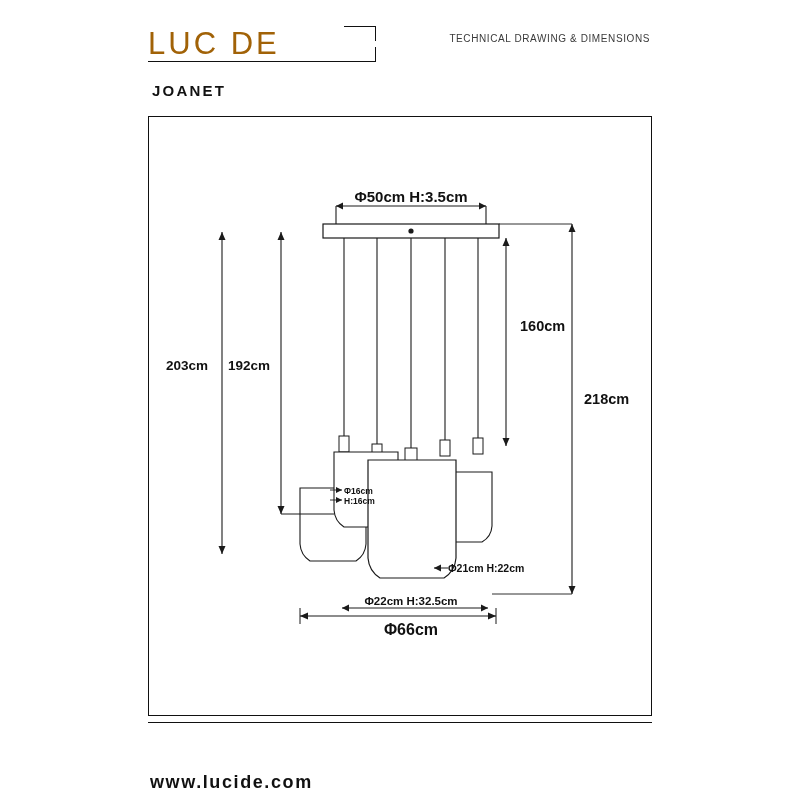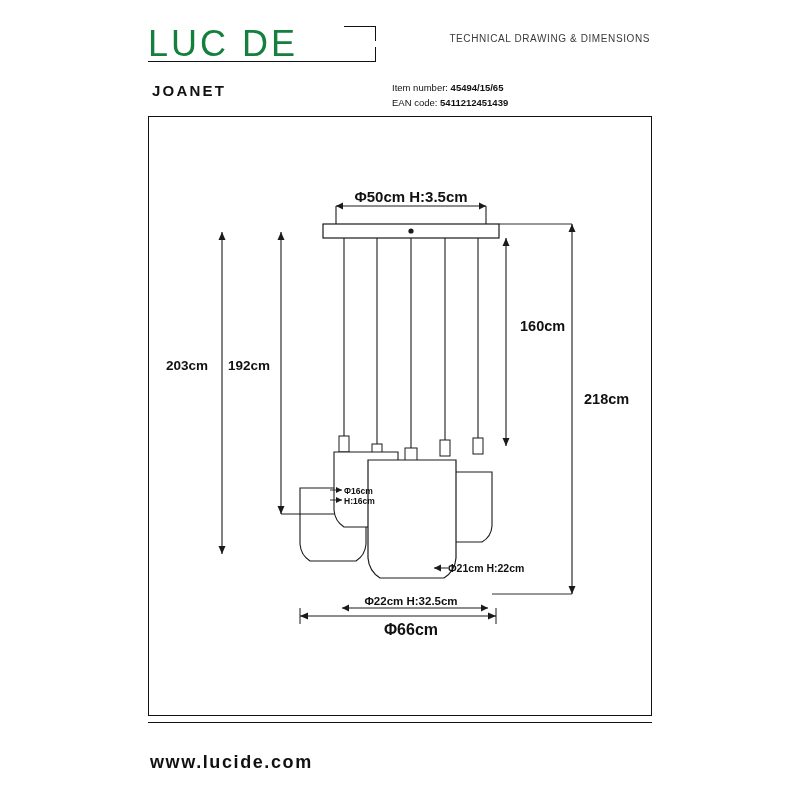--- a/index.html
+++ b/index.html
@@ -24,24 +24,24 @@
   
   .logo-wrap {
     position: absolute;
     left: 148px;
     top: 26px;
     width: 228px;
     height: 36px;
   }
   .logo-text {
     font-family: "Liberation Sans", sans-serif;
-    font-size: 36px;
+    font-size: 31px;
     letter-spacing: 3px;
     font-weight: 400;
-    color: #15803d;
+    color: #a16207;
     line-height: 36px;
     white-space: nowrap;
   }
   .logo-box-tr {
     position: absolute;
     right: 0; top: 0;
     width: 14px; height: 14px;
     border-top: 1.4px solid #111;
     border-right: 1.4px solid #111;
   }
@@ -119,21 +119,21 @@
     left: 152px;
     top: 733px;
     font-size: 12.5px;
     font-weight: 700;
     color: #111;
     letter-spacing: 0.2px;
   }
   .footer-url {
     position: absolute;
     left: 150px;
-    top: 752px;
+    top: 772px;
     font-size: 18px;
     font-weight: 700;
     letter-spacing: 1.6px;
     color: #111;
   }
 
   
   svg.draw {
     position: absolute;
     left: 148px;
@@ -154,30 +154,20 @@
     <div class="logo-topline"></div>
     <div class="logo-box-tr"></div>
     <div class="logo-box-br"></div>
     <div class="logo-underline"></div>
   </div>
 
   <div class="tech-label">TECHNICAL DRAWING &amp; DIMENSIONS</div>
 
   <div class="product-name">JOANET</div>
 
-  <div class="meta">
-    <div>
-      <span>Item number:</span>
-      <span class="val">45494/15/65</span>
-    </div>
-    <div>
-      <span>EAN code:</span>
-      <span class="val">5411212451439</span>
-    </div>
-  </div>
 
   <div class="frame"></div>
 
   <svg class="draw" width="504" height="600" viewBox="0 0 504 600">
     <g stroke="#1a1a1a" fill="none" stroke-width="1">
 
       <line x1="188" y1="90" x2="188" y2="112" stroke-width="1.1"></line>
       <line x1="338" y1="90" x2="338" y2="112" stroke-width="1.1"></line>
       <line x1="188" y1="90" x2="338" y2="90" stroke-width="1.1"></line>
       <path d="M188 90 l7 -3.5 v7 z" fill="#1a1a1a" stroke="none"></path>

